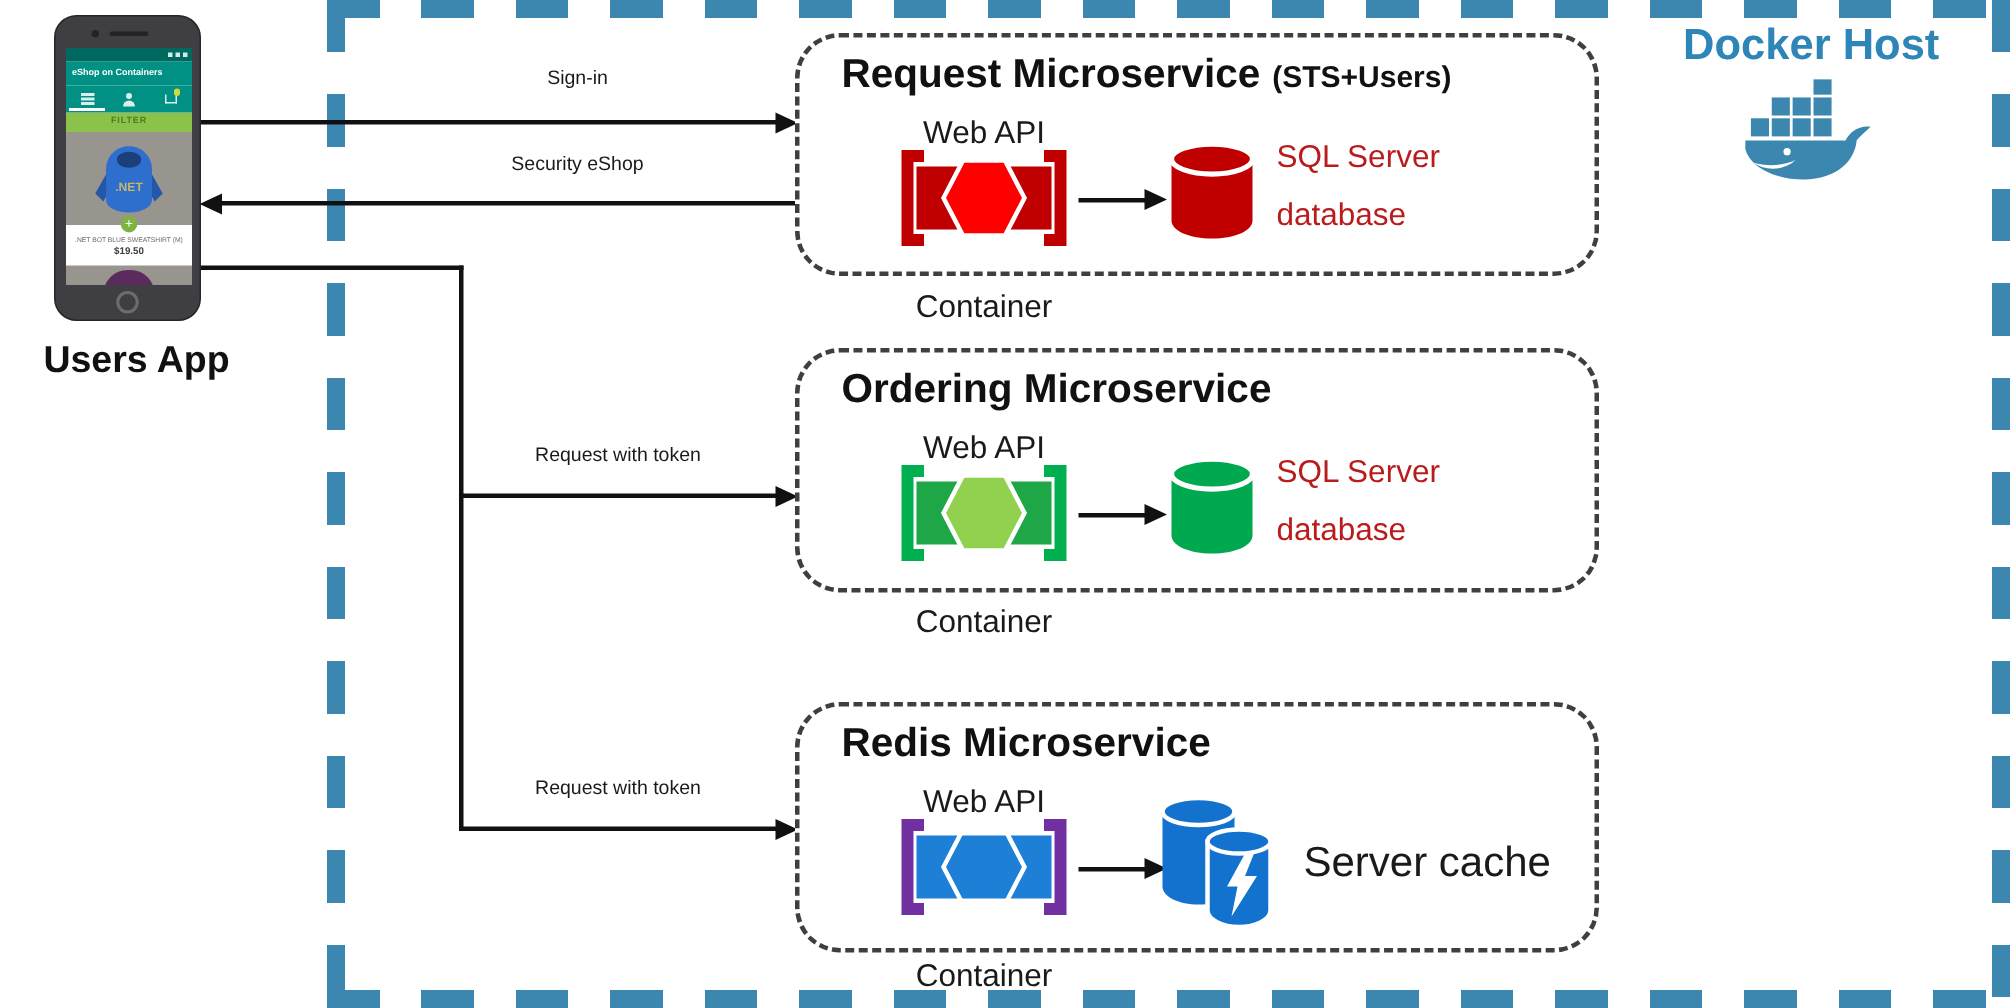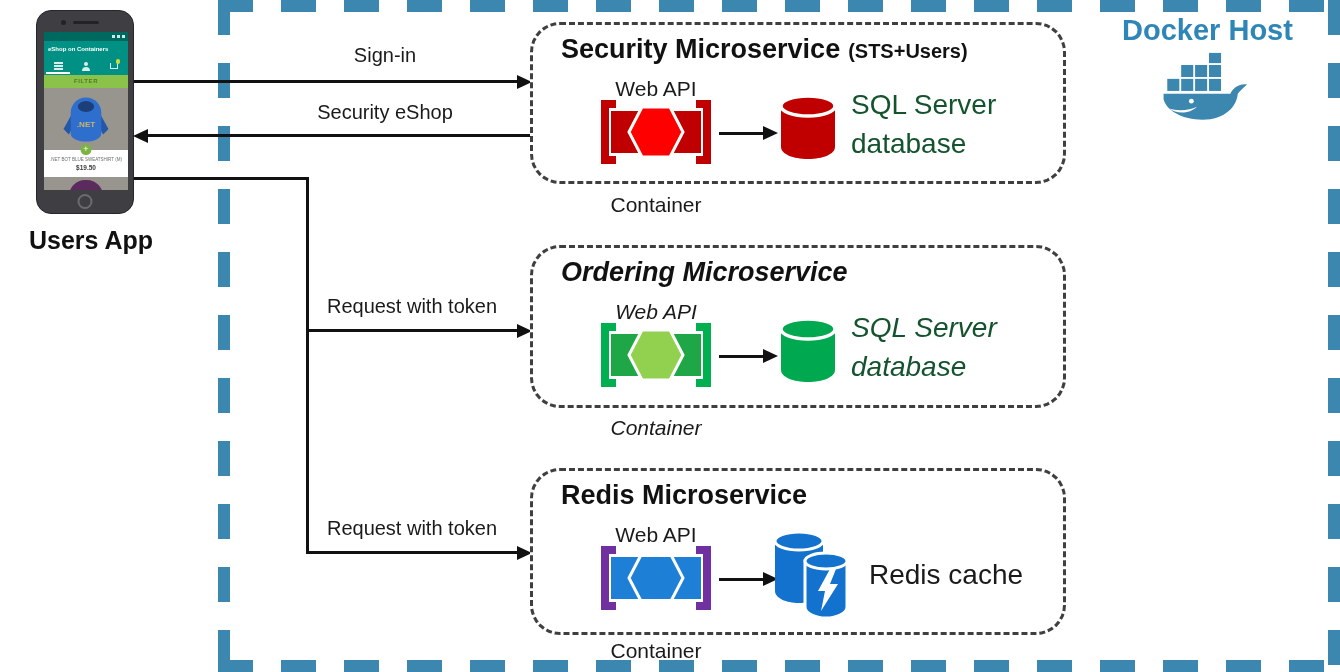--- a/index.html
+++ b/index.html
@@ -53,29 +53,29 @@
   .svc-title .t1 { font-size:27px; font-weight:bold; color:#111; }
   .svc-title .t2 { font-size:20px; font-weight:bold; color:#111;text-align:center; }
   .api-label, .cont-label { position:absolute; left:64px; width:118px; text-align:center; font-size:21px; color:#1a1a1a; }
   .api-label { top:52px; }
   .cont-label { top:140px;margin-top:28px; }
   .cont-svg { position:absolute; left:64px; top:74px; }
   .inbox-line { position:absolute; left:186px; top:107px; width:48px; height:3px; background:#111; }
   .inbox-ah { position:absolute; left:230px; top:101px; }
   .db-svg { position:absolute; left:242px; top:66px; }
   .redis-svg { position:absolute; left:238px; top:56px; }
-  .store-text { position:absolute; left:318px; top:60px; font-size:28px; line-height:39px; color:#14532d; }
+  .store-text { position:absolute; left:318px; top:60px; font-size:21px; line-height:39px; color:#b91c1c; }
   .store-text-redis { position:absolute; left:336px; top:88px; font-size:28px; color:#1a1a1a; }
 
   
   .hline { position:absolute; height:3px; background:#111; }
   .vline { position:absolute; width:3px; background:#111; }
   .ah-r { position:absolute; width:0; height:0; border-top:7px solid transparent; border-bottom:7px solid transparent; border-left:15px solid #111; }
   .ah-l { position:absolute; width:0; height:0; border-top:7px solid transparent; border-bottom:7px solid transparent; border-right:15px solid #111; }
-  .conn-label { position:absolute; font-size:20px; color:#1a1a1a; text-align:center; }
+  .conn-label { position:absolute; font-size:13px; color:#1a1a1a; text-align:center; }
 </style>
 </head>
 <body>
 
 <div class="dh-edge-h" style="left:218px; top:0; width:1122px;"></div>
 <div class="dh-edge-h" style="left:218px; top:660px; width:1122px;"></div>
 <div class="dh-edge-v" style="left:218px; top:0; height:672px;"></div>
 <div class="dh-edge-v" style="left:1328px; top:0; height:672px;"></div>
 
 <div class="dh-label">Docker Host</div>
@@ -166,21 +166,21 @@
 <div class="conn-label" style="left:312px; top:295px; width:200px;">Request with token</div>
 <div class="hline" style="left:307px; top:329px; width:213px;"></div>
 <div class="ah-r" style="left:517px; top:323.5px;"></div>
 
 <div class="conn-label" style="left:312px; top:517px; width:200px;">Request with token</div>
 <div class="hline" style="left:307px; top:551px; width:213px;"></div>
 <div class="ah-r" style="left:517px; top:545.5px;"></div>
 
 <div class="svc" style="top:22px; height:162px;">
   <div class="svc-title">
-    <span class="t1">Security Microservice</span>
+    <span class="t1">Request Microservice</span>
     <span class="t2">(STS+Users)</span>
   </div>
   <div class="api-label">Web API</div>
   <svg class="cont-svg" width="118" height="66" viewBox="0 0 116 66">
     <path d="M18 5 H7 V61 H18" fill="none" stroke-width="8" stroke="#C00000"></path>
     <path d="M98 5 H109 V61 H98" fill="none" stroke-width="8" stroke="#C00000"></path>
     <rect x="13" y="12" width="90" height="42" fill="#C00000"></rect>
     <polygon points="31,33 44,8 72,8 85,33 72,58 44,58" stroke="#fff" stroke-width="3" fill="#FF0000"></polygon>
   </svg>
   <div class="cont-label">Container</div>
@@ -189,21 +189,21 @@
   <svg class="db-svg" width="66" height="72" viewBox="0 0 66 72">
     <path d="M6 16 V56 C6 63 18 68 33 68 C48 68 60 63 60 56 V16 Z" fill="#C00000"></path>
     <ellipse cx="33" cy="15" rx="27" ry="10" stroke="#fff" stroke-width="3.5" fill="#C00000"></ellipse>
   </svg>
   <div class="store-text">
     <div>SQL Server</div>
     <div>database</div>
   </div>
 </div>
 
-<div class="svc" style="top:245px; height:163px;font-style:italic;">
+<div class="svc" style="top:232px; height:163px;">
   <div class="svc-title">
     <span class="t1">Ordering Microservice</span>
     <span class="t2"></span>
   </div>
   <div class="api-label">Web API</div>
   <svg class="cont-svg" width="118" height="66" viewBox="0 0 116 66">
     <path d="M18 5 H7 V61 H18" fill="none" stroke-width="8" stroke="#00B050"></path>
     <path d="M98 5 H109 V61 H98" fill="none" stroke-width="8" stroke="#00B050"></path>
     <rect x="13" y="12" width="90" height="42" fill="#1FA747"></rect>
     <polygon points="31,33 44,8 72,8 85,33 72,58 44,58" stroke="#fff" stroke-width="3" fill="#92D050"></polygon>
@@ -236,14 +236,14 @@
   <div class="cont-label">Container</div>
   <div class="inbox-line"></div>
   <div class="ah-r inbox-ah"></div>
   <svg class="redis-svg" width="84" height="94" viewBox="0 0 84 94">
     <path d="M4 14 V64 C4 71 15 76 28 76 C41 76 52 71 52 64 V14 Z" fill="#1272CE"></path>
     <ellipse cx="28" cy="14" rx="24" ry="9" stroke="#fff" stroke-width="3" fill="#1272CE"></ellipse>
     <path d="M34 34 V80 C34 86 44 91 55 91 C66 91 76 86 76 80 V34 Z" stroke="#fff" stroke-width="3" fill="#1272CE"></path>
     <ellipse cx="55" cy="34" rx="21" ry="8" stroke="#fff" stroke-width="3" fill="#1272CE"></ellipse>
     <polygon points="59,42 47,64 54,64 50,84 67,57 59,57 65,42" fill="#fff"></polygon>
   </svg>
-  <div class="store-text-redis">Redis cache</div>
+  <div class="store-text-redis">Server cache</div>
 </div>
 
 </body></html>

